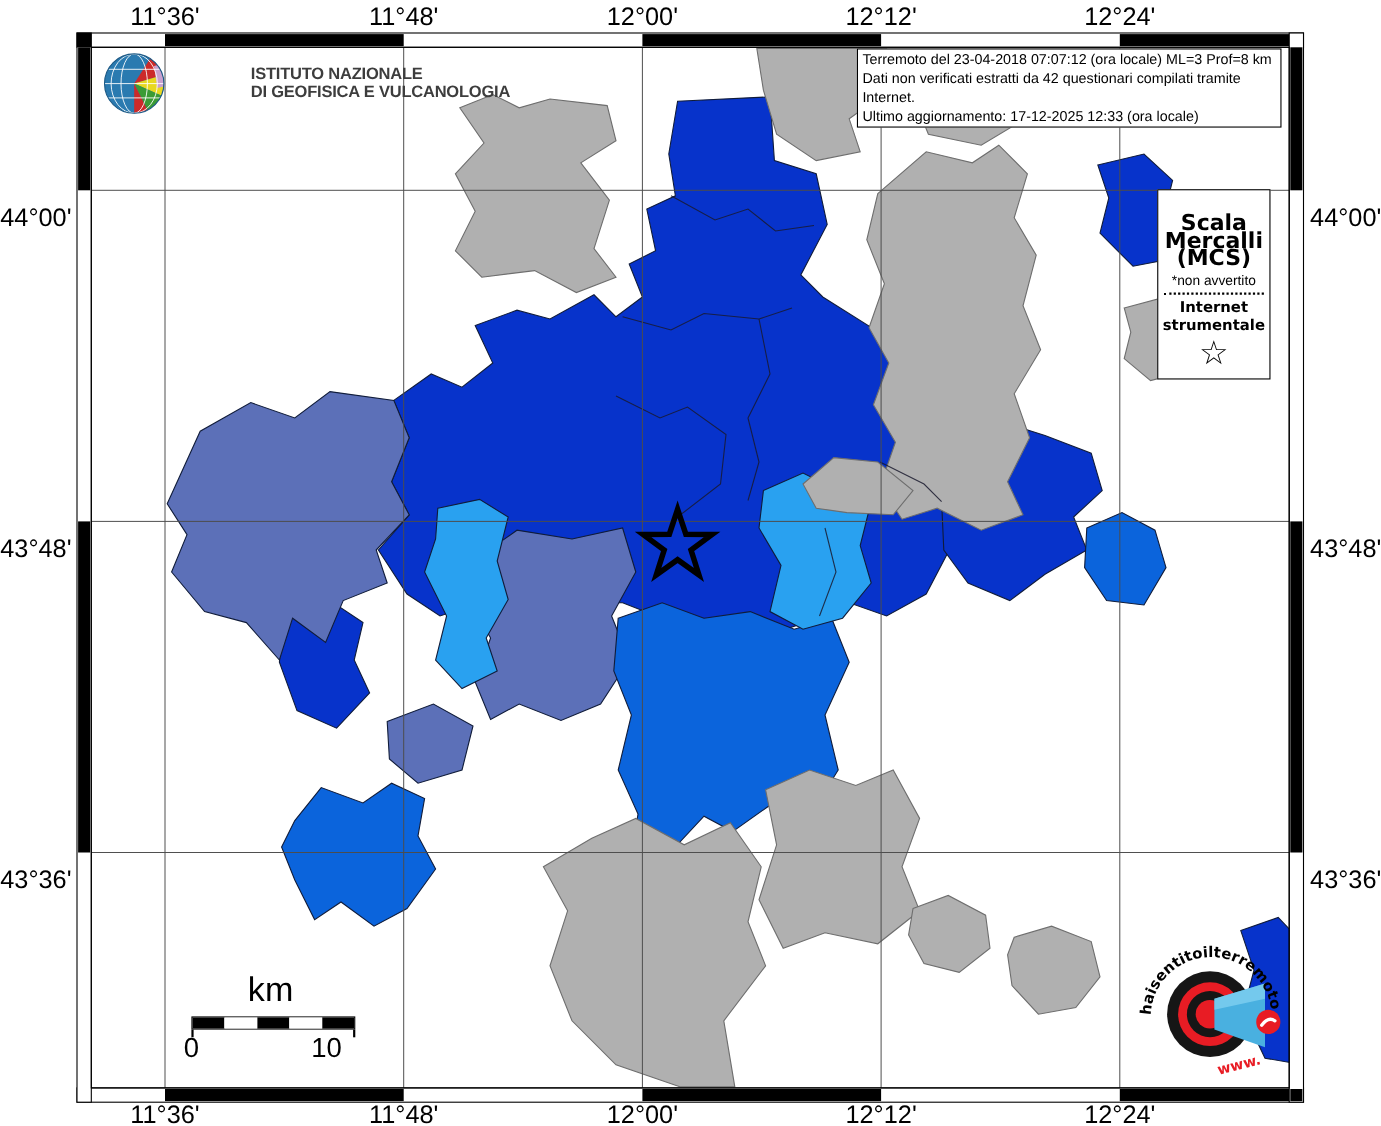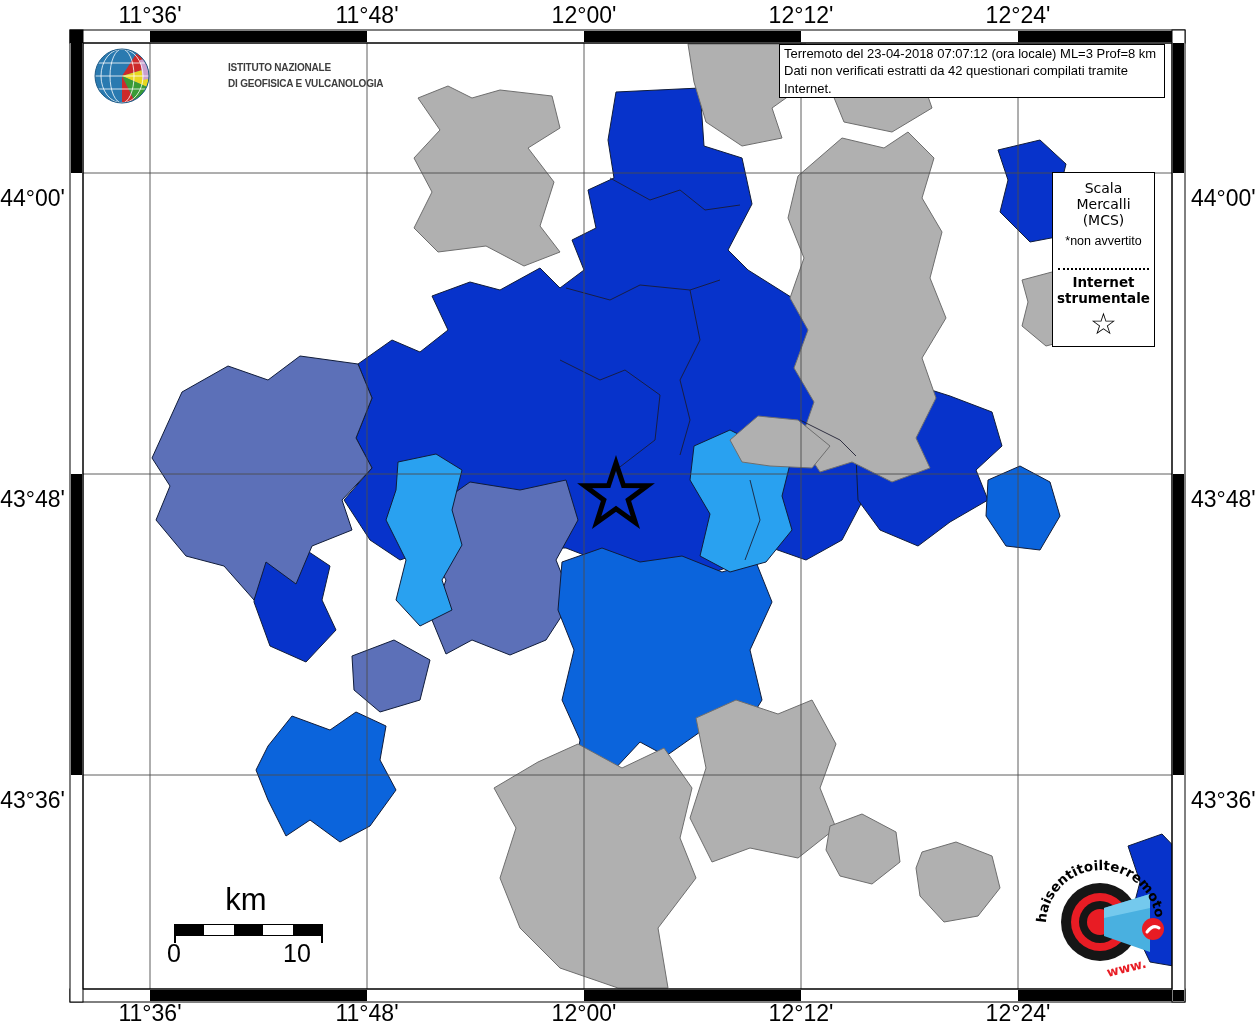--- a/index.html
+++ b/index.html
@@ -6,38 +6,38 @@
   .stage{position:relative;width:1255px;height:1024px;background:#ffffff;
          font-family:"Liberation Sans",sans-serif;overflow:hidden;}
   .stage svg{position:absolute;left:0;top:0;}
   .axis-label{position:absolute;font-size:23px;color:#000;white-space:nowrap;
               transform:translate(-50%,0);}
   .axis-label.side{transform:translate(0,-50%);margin-top:25px;}
   .infobox{position:absolute;left:779px;top:44px;width:376px;background:#fff;
            border:1px solid #000;padding:0 4px;font-size:13px;line-height:17.4px;color:#000;}
   .legend{position:absolute;left:1052px;top:172px;width:101px;background:#fff;
           border:1px solid #000;text-align:center;font-family:"DejaVu Sans",sans-serif;}
-  .legend-title{font-weight:normal;font-size:14px;line-height:16px;margin-top:7px;white-space:pre-line;}
+  .legend-title{font-weight:bold;font-size:20px;line-height:16px;margin-top:21px;white-space:pre-line;}
   .swatches{margin-top:8px;}
   .swatch{width:64px;height:19px;margin:0 auto 5px auto;border:1px solid #000;
           font-size:12px;font-weight:bold;line-height:19px;letter-spacing:.5px;}
-  .legend-foot{font-size:12.5px;margin:6px 0 20px 0;font-family:"Liberation Sans",sans-serif;}
+  .legend-foot{font-size:12.5px;margin:6px 0 4px 0;font-family:"Liberation Sans",sans-serif;}
   .legend-div{border-top:2px dotted #000;margin:4px 5px;}
   .legend-epi{font-weight:bold;font-size:13.5px;line-height:16px;white-space:pre-line;margin-top:4px;}
   .legend-star{font-size:30px;line-height:32px;margin:2px 0 6px 0;}
   .scalebar{position:absolute;left:158px;top:882px;width:176px;}
   .scalebar .km{text-align:center;font-size:31px;color:#000;}
   .sb-bar{position:relative;margin:6px 0 0 16px;width:147px;height:10px;border:1px solid #000;
           display:flex;}
   .sb-seg{flex:1;height:100%;}
   .sb-tick{position:absolute;width:1.5px;height:7px;background:#000;top:11px;}
   .sb-nums{position:relative;height:30px;margin-top:3px;font-size:25px;color:#000;}
   .sb-zero{position:absolute;left:9px;}
   .sb-ten{position:absolute;left:125px;}
-  .ingv-text{position:absolute;left:228px;top:60px;font-size:10px;font-weight:bold;
+  .ingv-text{position:absolute;left:228px;top:60px;font-size:15px;font-weight:bold;
              color:#3d3d3d;line-height:16px;letter-spacing:-0.2px;white-space:pre-line;}
 </style>
 </head>
 <body>
 
 <div class="stage">
 
   <svg id="map-svg" width="1255" height="1024" viewBox="0 0 1255 1024">
     <defs>
       <clipPath id="mapclip">
@@ -147,20 +147,21 @@
       <text id="wmText" font-size="13.5" font-weight="bold" font-family="DejaVu Sans, sans-serif">
         <textPath href="#wmArc" startOffset="2">haisentitoilterremoto<tspan fill="#e81c24">.it</tspan></textPath>
       </text>
       <text id="wmWww" x="1108" y="977" fill="#e81c24" font-size="13" font-weight="bold" font-family="DejaVu Sans, sans-serif" transform="rotate(-14 1108 977)">www.</text>
     </g>
   </svg>
 
   <div class="infobox">
     <div>Terremoto del 23-04-2018 07:07:12 (ora locale) ML=3 Prof=8 km</div>
     <div>Dati non verificati estratti da 42 questionari compilati tramite Internet.</div>
+    <div>Ultimo aggiornamento: 17-12-2025 12:33 (ora locale)</div>
   </div>
 
   <div class="ingv-text">ISTITUTO NAZIONALE
 DI GEOFISICA E VULCANOLOGIA</div>
 
   <div class="legend">
     <div class="legend-title">Scala
 Mercalli
 (MCS)</div>
     <div class="legend-foot">*non avvertito</div>

